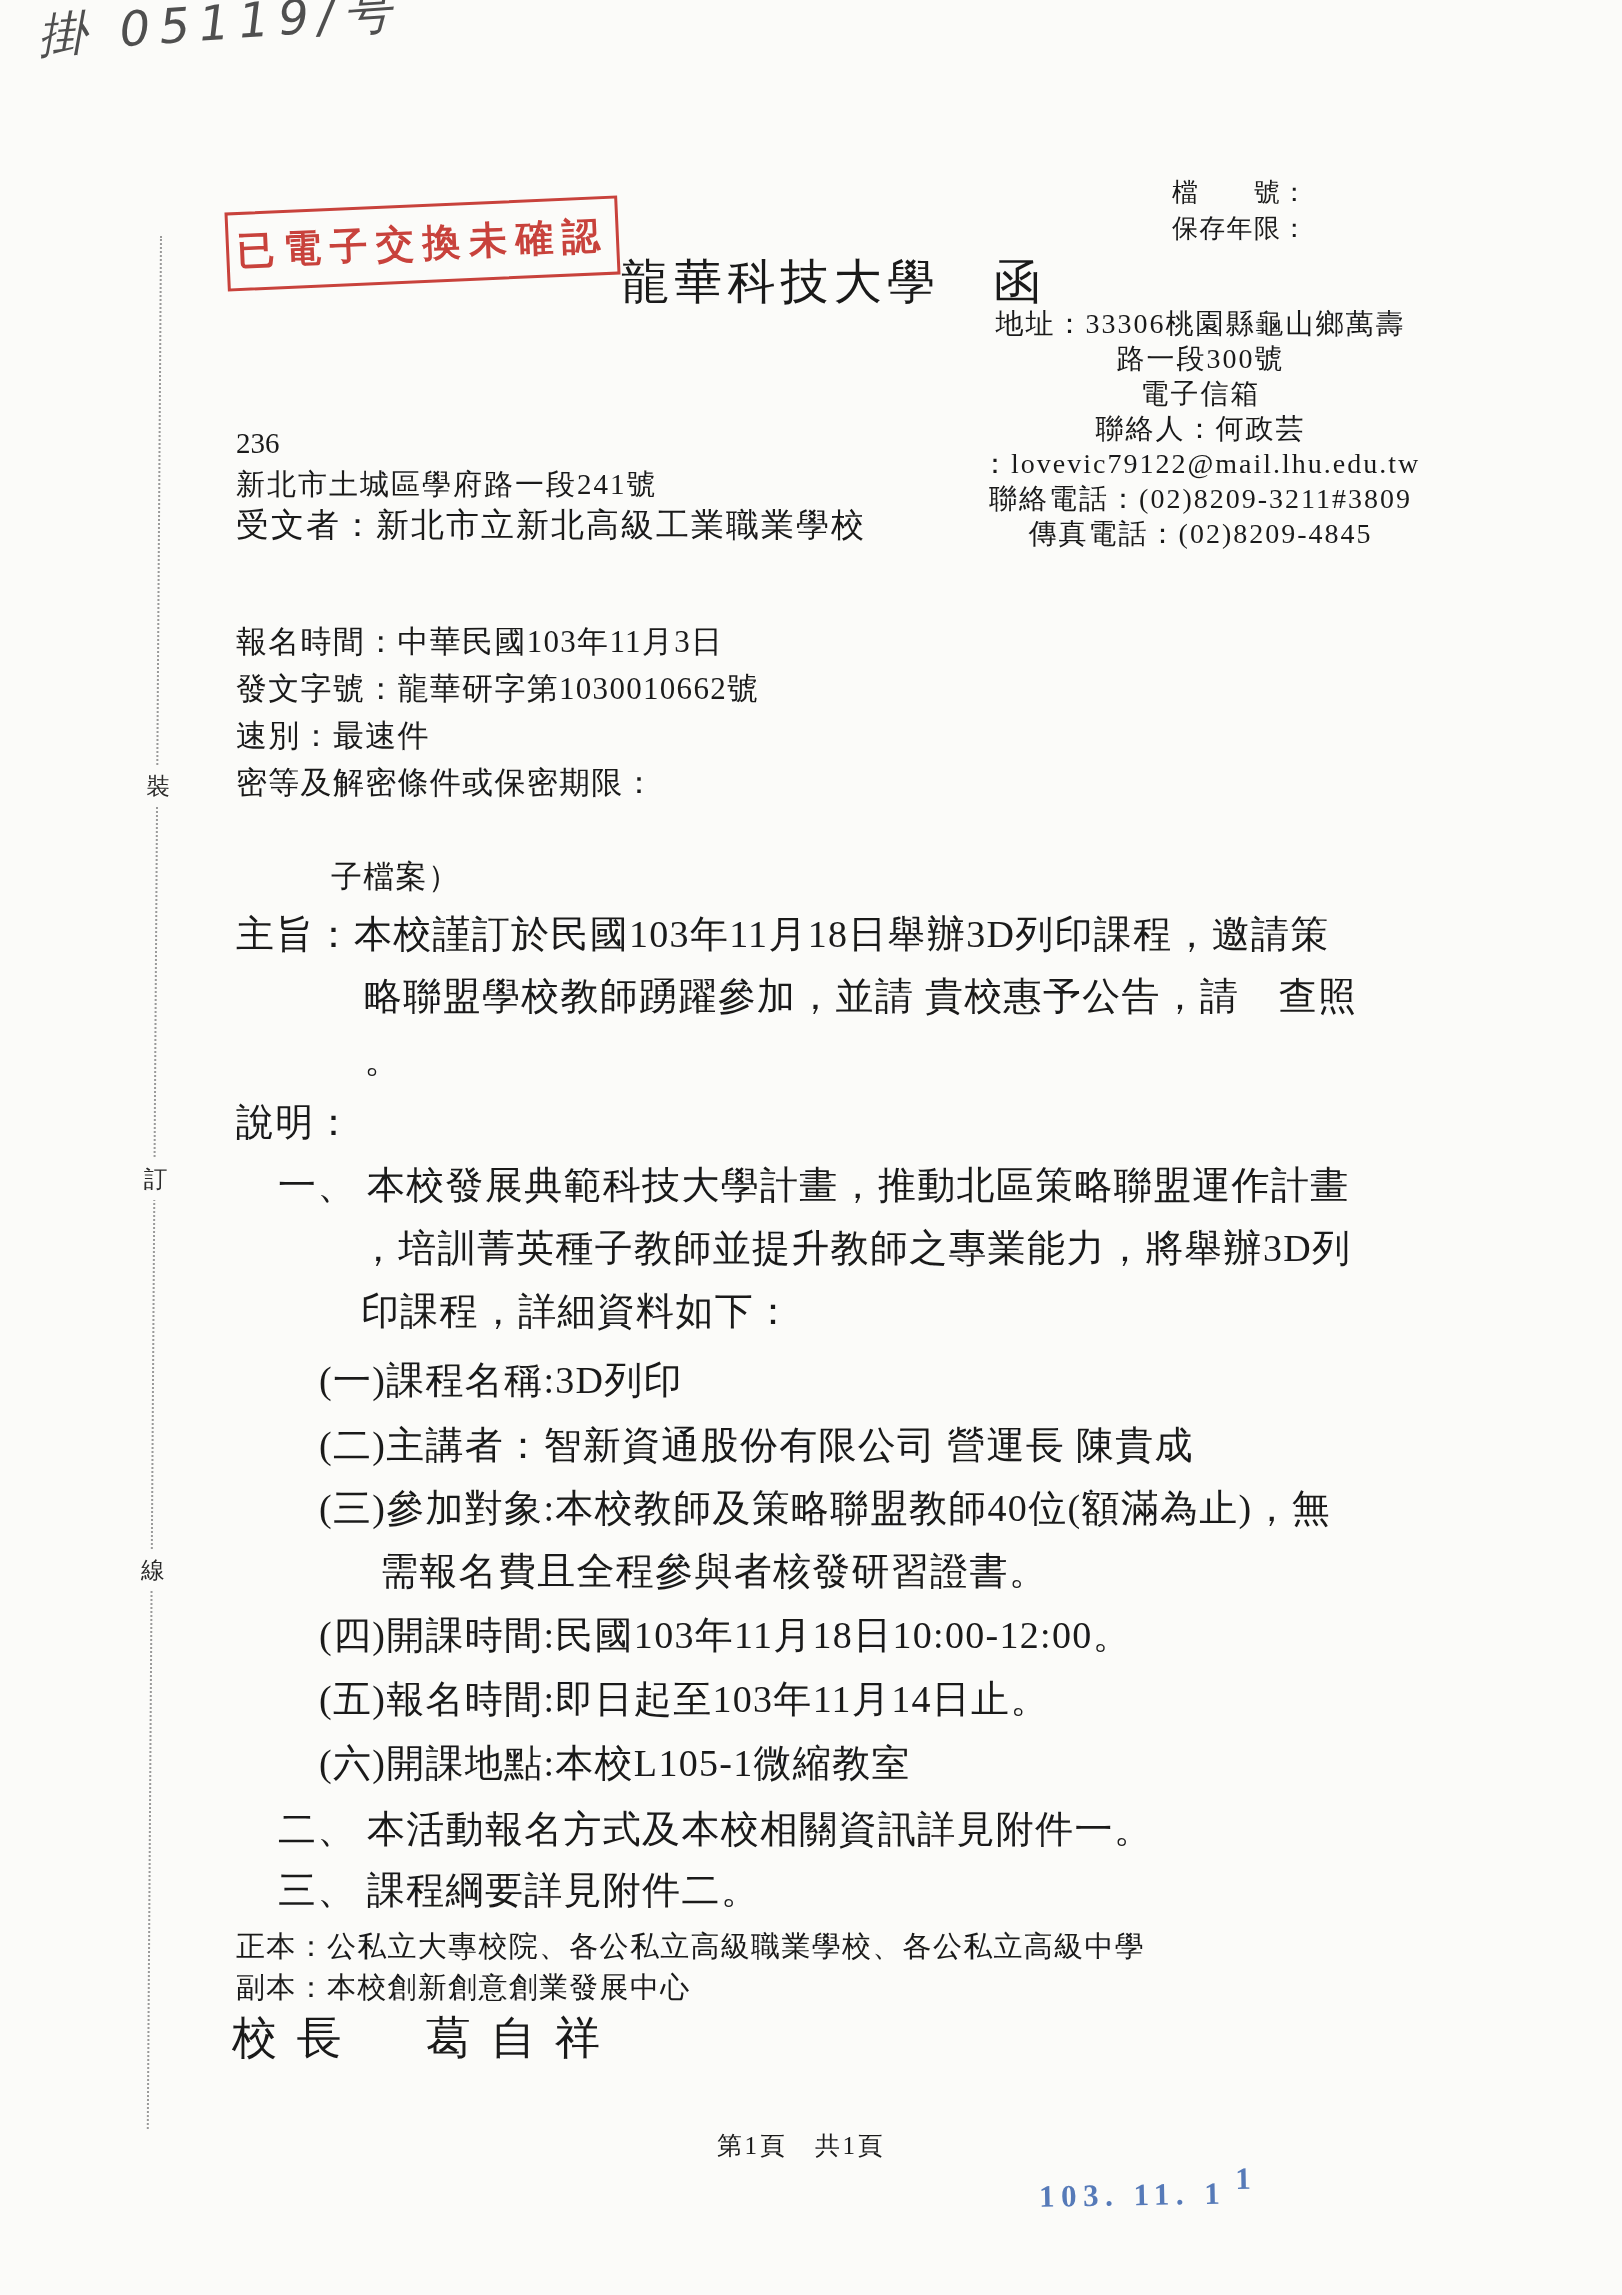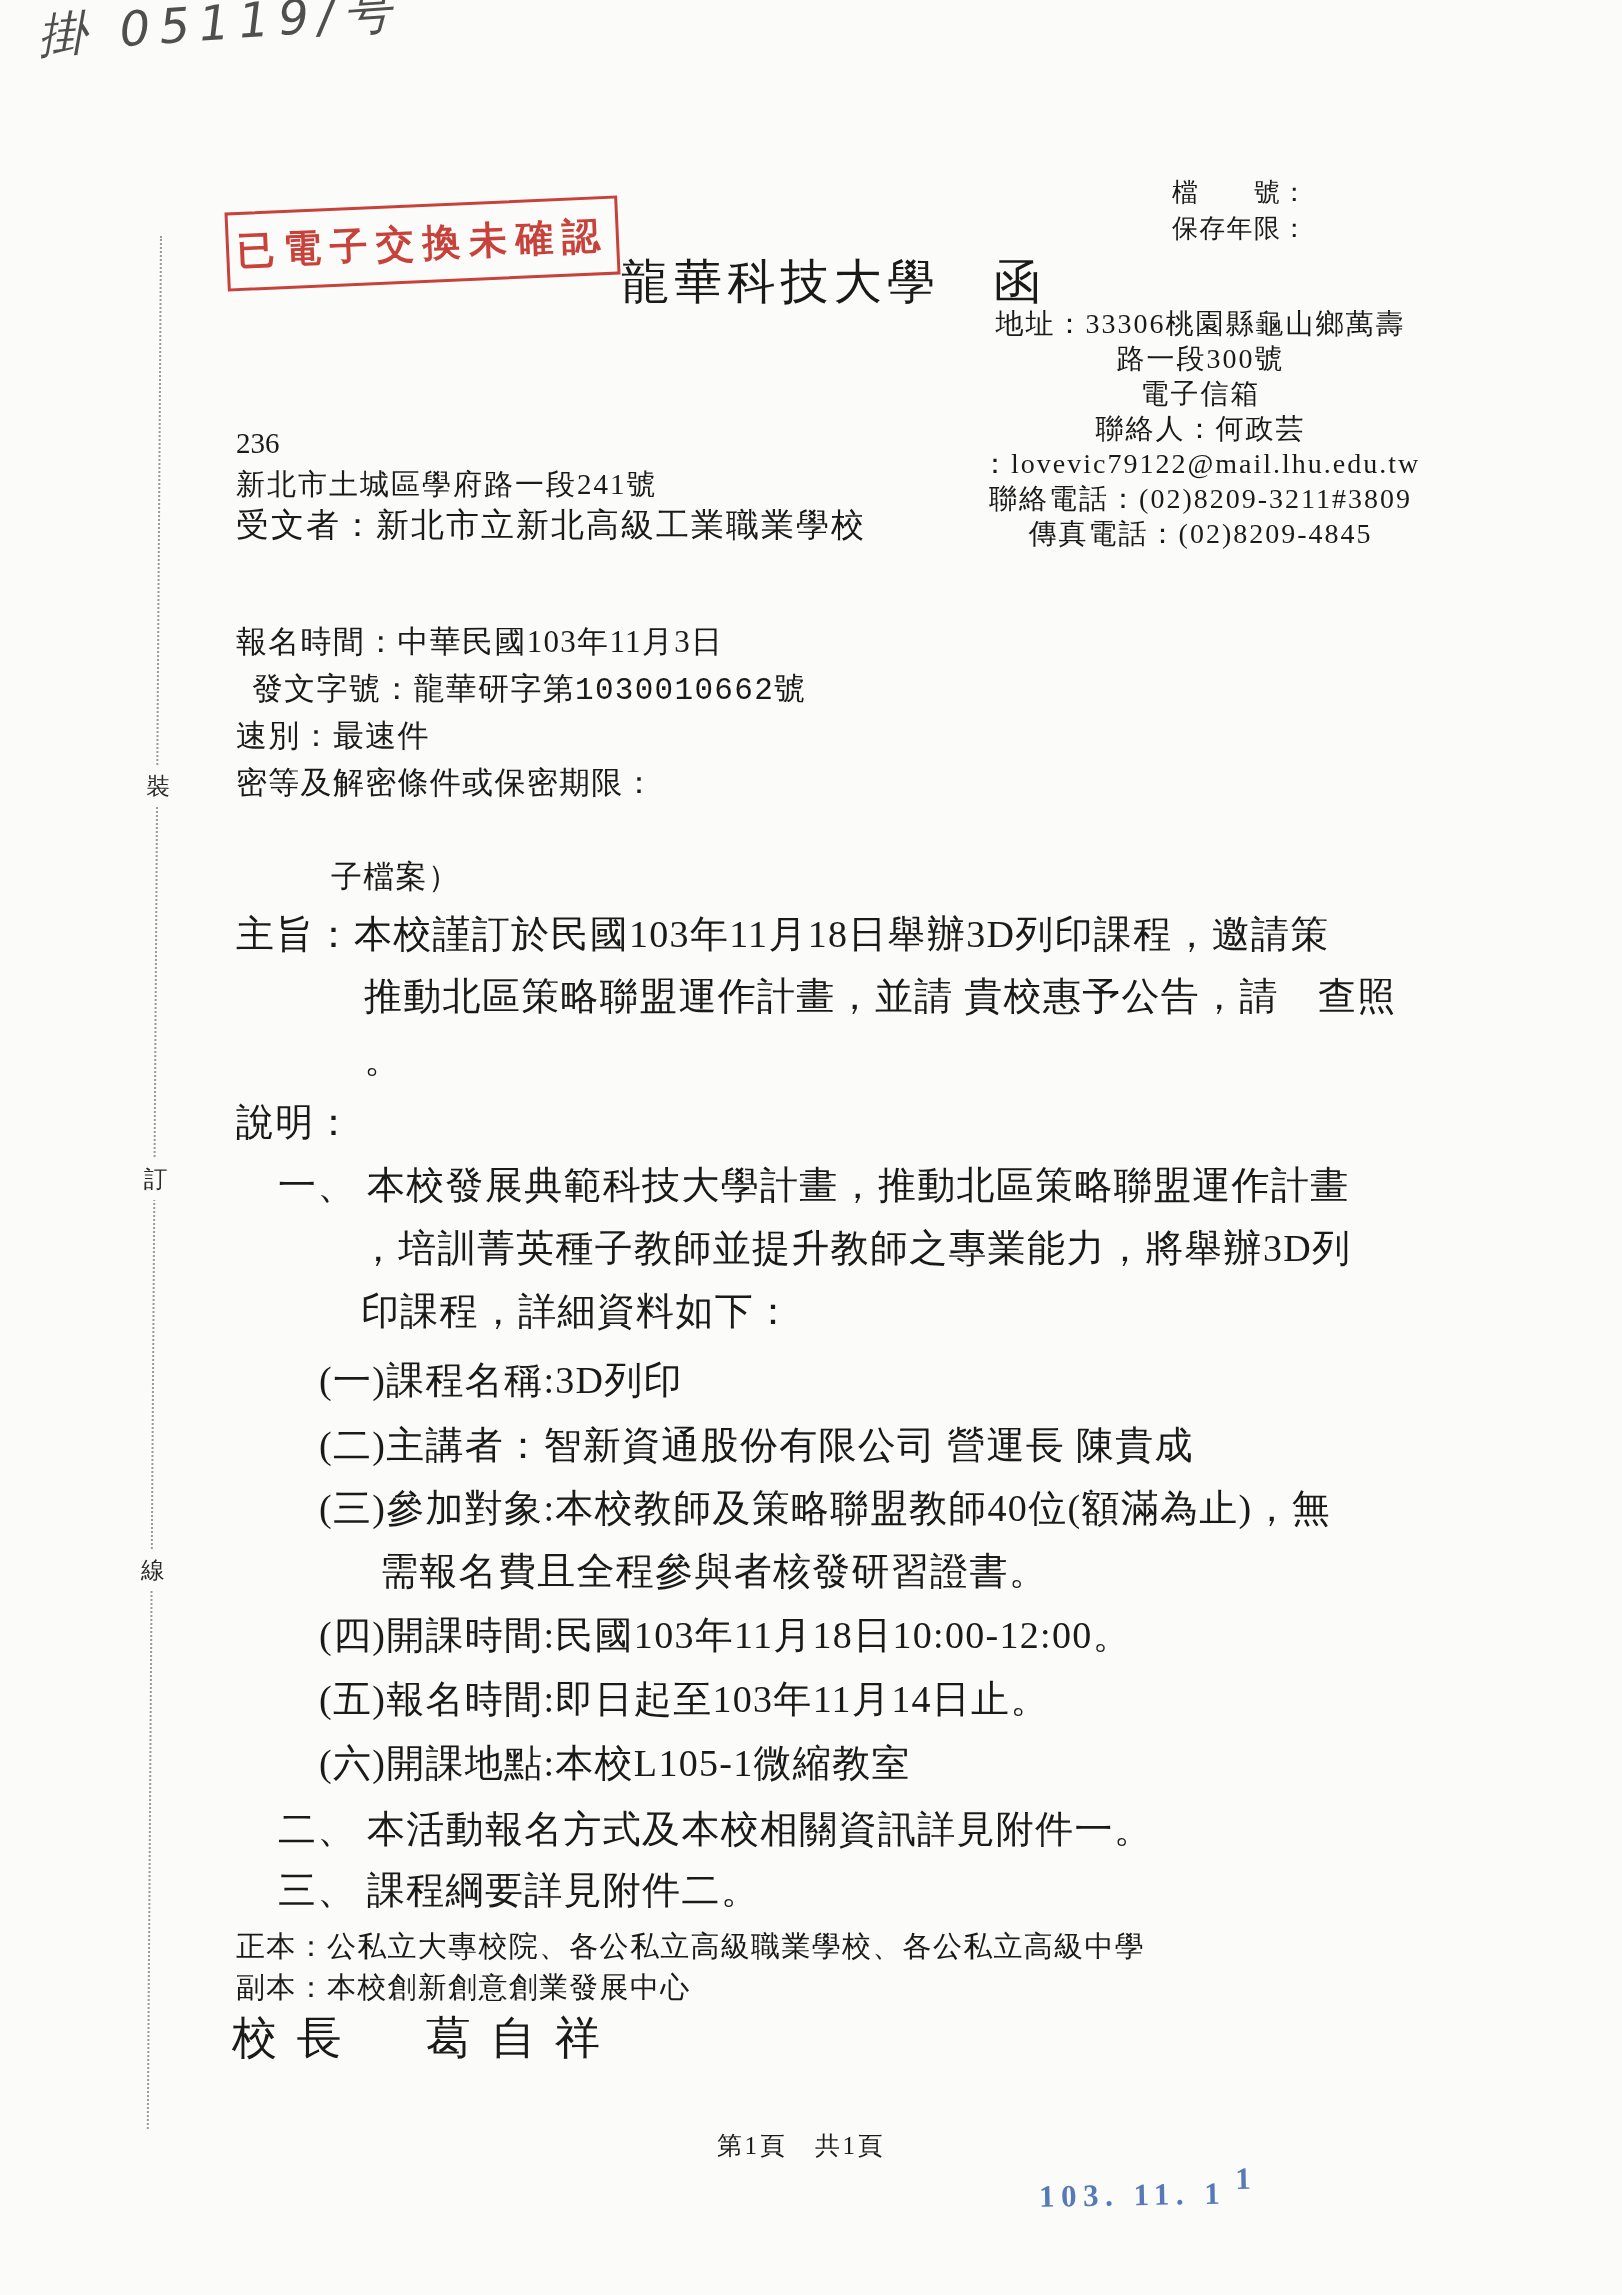--- a/index.html
+++ b/index.html
@@ -50,21 +50,21 @@
   .sender{left:981px;top:306px;font-size:28px;letter-spacing:2px;line-height:35px;white-space:nowrap;text-align:center;}
 
   
   .zip{left:236px;top:427px;font-size:29px;}
   .recipient-addr{left:236px;top:465px;font-size:29px;letter-spacing:2px;}
   .recipient-line{left:236px;top:503px;font-size:33px;letter-spacing:2px;}
 
   
   .meta{font-size:31px;letter-spacing:1.3px;}
   .m0{left:236px;top:621px;}
-  .m1{left:252px;top:668px;font-family:Liberation Mono, monospace;}
+  .m1{left:236px;top:668px;}
   .m2{left:236px;top:715px;}
   .m3{left:236px;top:762px;}
   .m4{left:236px;top:809px;}
   .m5{left:331px;top:856px;}
 
   
   .body-text{font-size:38px;letter-spacing:1.3px;}
   .s1{left:236px;top:909px;}
   .s2{left:364px;top:971px;}
   .s3{left:364px;top:1034px;}
@@ -155,21 +155,21 @@
   <div class="abs recipient-addr">新北市土城區學府路一段241號</div>
   <div class="abs recipient-line">受文者：新北市立新北高級工業職業學校</div>
 
   <div class="abs meta m0">報名時間：中華民國103年11月3日</div>
   <div class="abs meta m1">發文字號：龍華研字第1030010662號</div>
   <div class="abs meta m2">速別：最速件</div>
   <div class="abs meta m3">密等及解密條件或保密期限：</div>
   <div class="abs meta m5">子檔案）</div>
 
   <div class="abs body-text s1">主旨：本校謹訂於民國103年11月18日舉辦3D列印課程，邀請策</div>
-  <div class="abs body-text s2">推動北區策略聯盟運作計畫，並請 貴校惠予公告，請　查照</div>
+  <div class="abs body-text s2">略聯盟學校教師踴躍參加，並請 貴校惠予公告，請　查照</div>
   <div class="abs body-text s3">。</div>
 
   <div class="abs body-text expl">說明：</div>
   <div class="abs body-text i1m">一、</div>
   <div class="abs body-text i1a">本校發展典範科技大學計畫，推動北區策略聯盟運作計畫</div>
   <div class="abs body-text i1b">，培訓菁英種子教師並提升教師之專業能力，將舉辦3D列</div>
   <div class="abs body-text i1c">印課程，詳細資料如下：</div>
   <div class="abs body-text sub1">(一)課程名稱:3D列印</div>
   <div class="abs body-text sub2">(二)主講者：智新資通股份有限公司 營運長 陳貴成</div>
   <div class="abs body-text sub3">(三)參加對象:本校教師及策略聯盟教師40位(額滿為止)，無</div>

